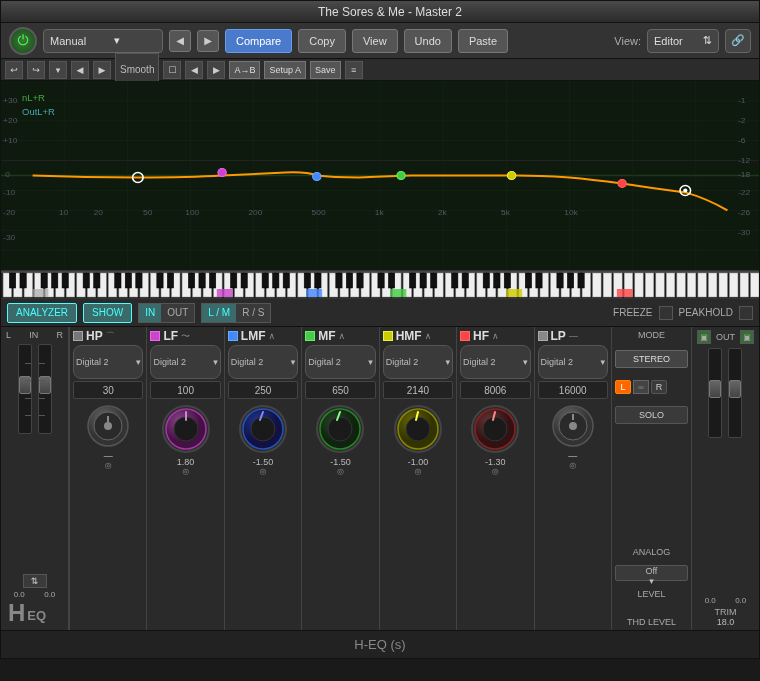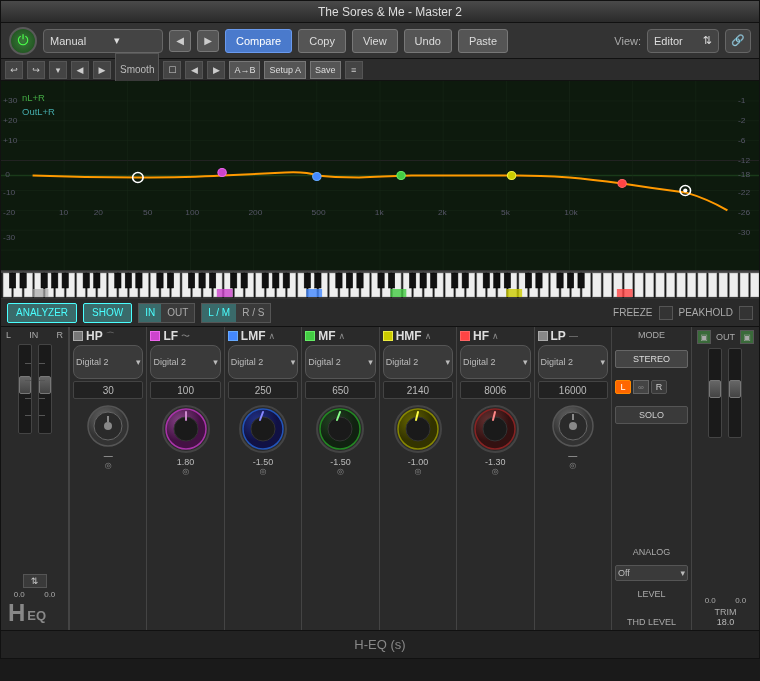--- a/index.html
+++ b/index.html
@@ -429,20 +429,21 @@
       border: 1px solid #555;
       border-radius: 2px;
       height: 16px;
       font-size: 9px;
       color: #bbb;
       display: flex;
       align-items: center;
       justify-content: space-between;
       padding: 0 2px;
       cursor: pointer;
+      flex-direction: column;
     }
 
     .level-label {
       font-size: 9px;
       color: #aaa;
       text-align: center;
     }
 
     .bottom-bar {
       background: #222;

